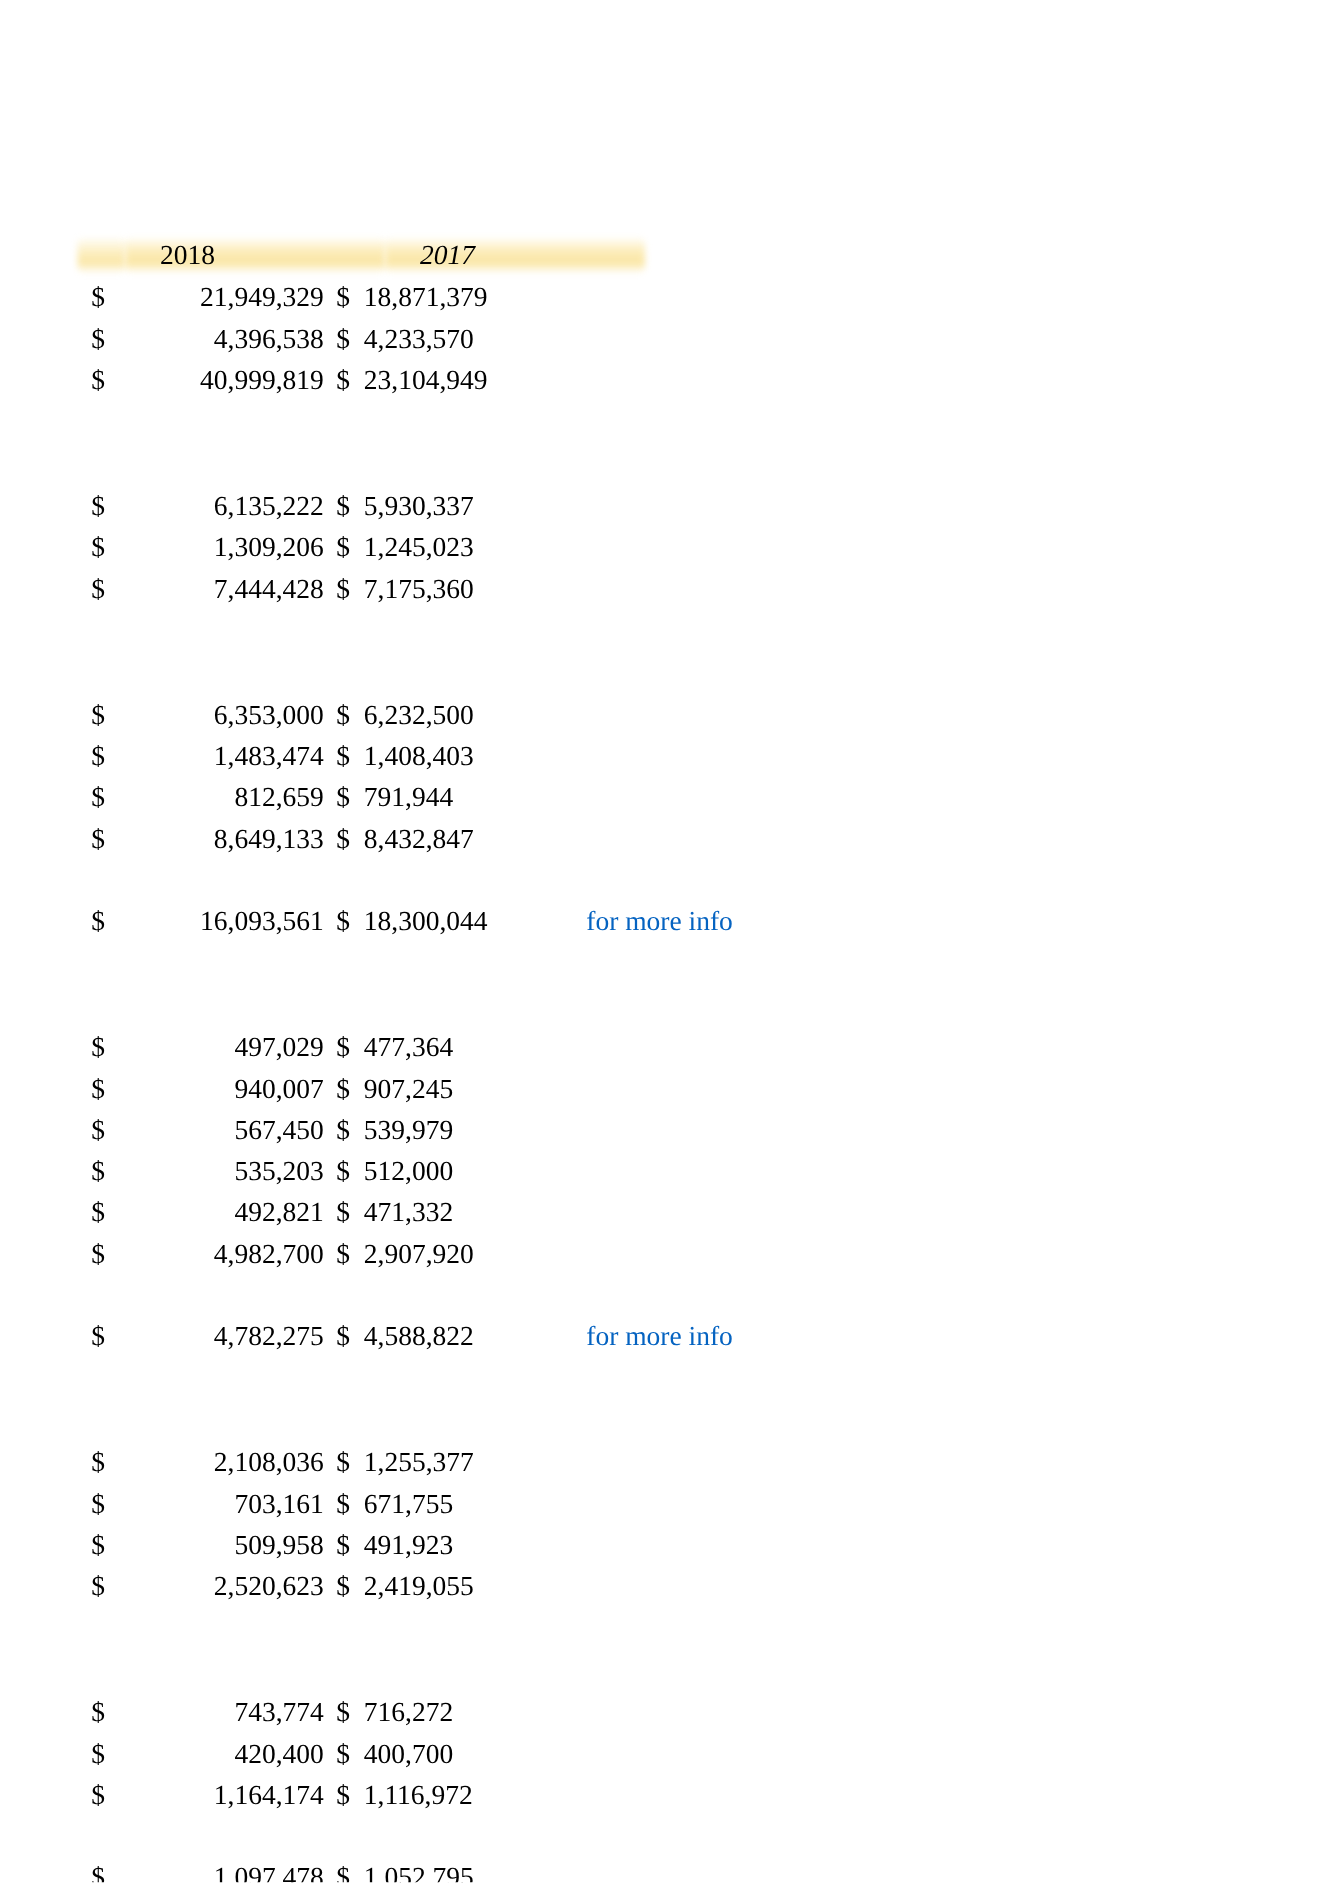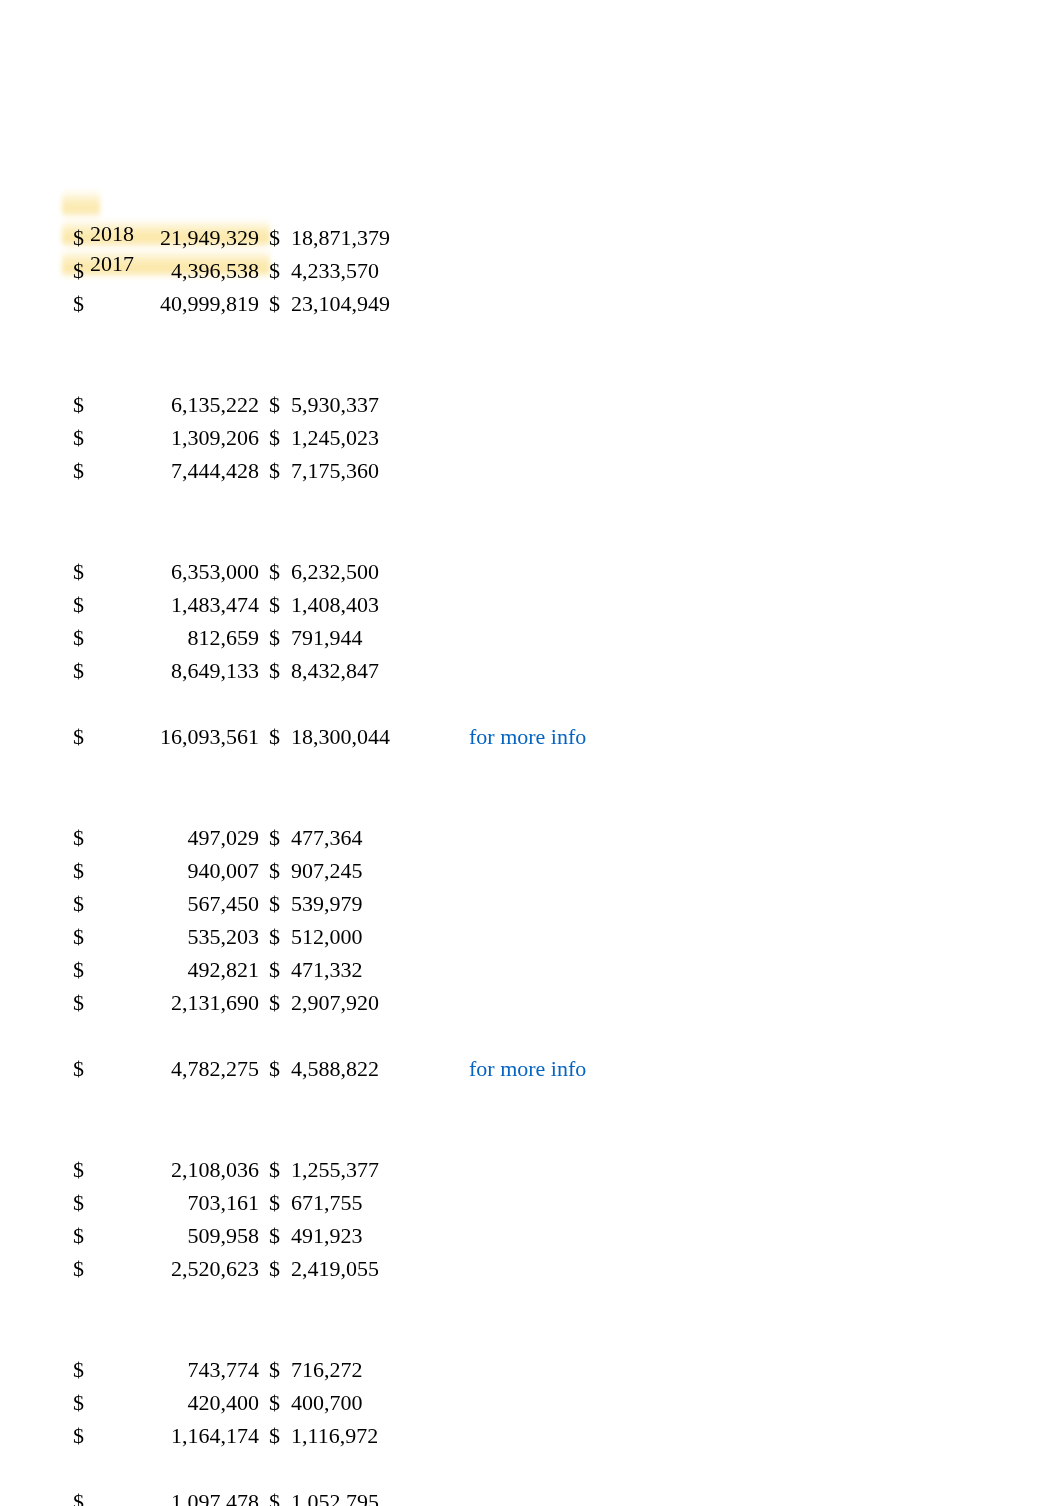--- a/index.html
+++ b/index.html
@@ -30,22 +30,21 @@
     overflow: hidden;
   }
 
   
 
   .header-band {
     position: absolute;
     top: 189px;
     left: 62px;
     display: flex;
-    align-items: flex-start;
-    flex-direction: column;
+    align-items: flex-end;
   }
 
   .header-cell {
     position: relative;
     height: 30px;
     display: flex;
     align-items: center;
     padding-left: 28px;
   }
 
@@ -75,21 +74,21 @@
     background: linear-gradient(
       to bottom,
       rgba(255,255,255,0) 0%,
       rgba(252,235,179,0.85) 45%,
       rgba(250,229,160,0.9) 70%,
       rgba(255,255,255,0) 100%
     );
   }
 
   .hc-y1 { width: 180px; }
-  .hc-y2 { width: 180px; }
+  .hc-y2 { width: 180px; font-style: italic; }
 
   
 
   .table-area {
     position: absolute;
     left: 73px;
     top: 226px;
     width: 720px;
   }
 
@@ -257,21 +256,21 @@
         <div class="c-val2">512,000</div>
       </div>
       <div class="row">
         <div class="c-cur1">$</div>
         <div class="c-val1">492,821</div>
         <div class="c-cur2">$</div>
         <div class="c-val2">471,332</div>
       </div>
       <div class="row">
         <div class="c-cur1">$</div>
-        <div class="c-val1">2,131,690</div>
+        <div class="c-val1">4,982,700</div>
         <div class="c-cur2">$</div>
         <div class="c-val2">2,907,920</div>
       </div>
       <div style="height: 33px;"></div>
       <div class="row">
         <div class="c-cur1">$</div>
         <div class="c-val1">4,782,275</div>
         <div class="c-cur2">$</div>
         <div class="c-val2">4,588,822</div>
         <div class="c-note"><a class="link" href="#">for more info</a></div>

